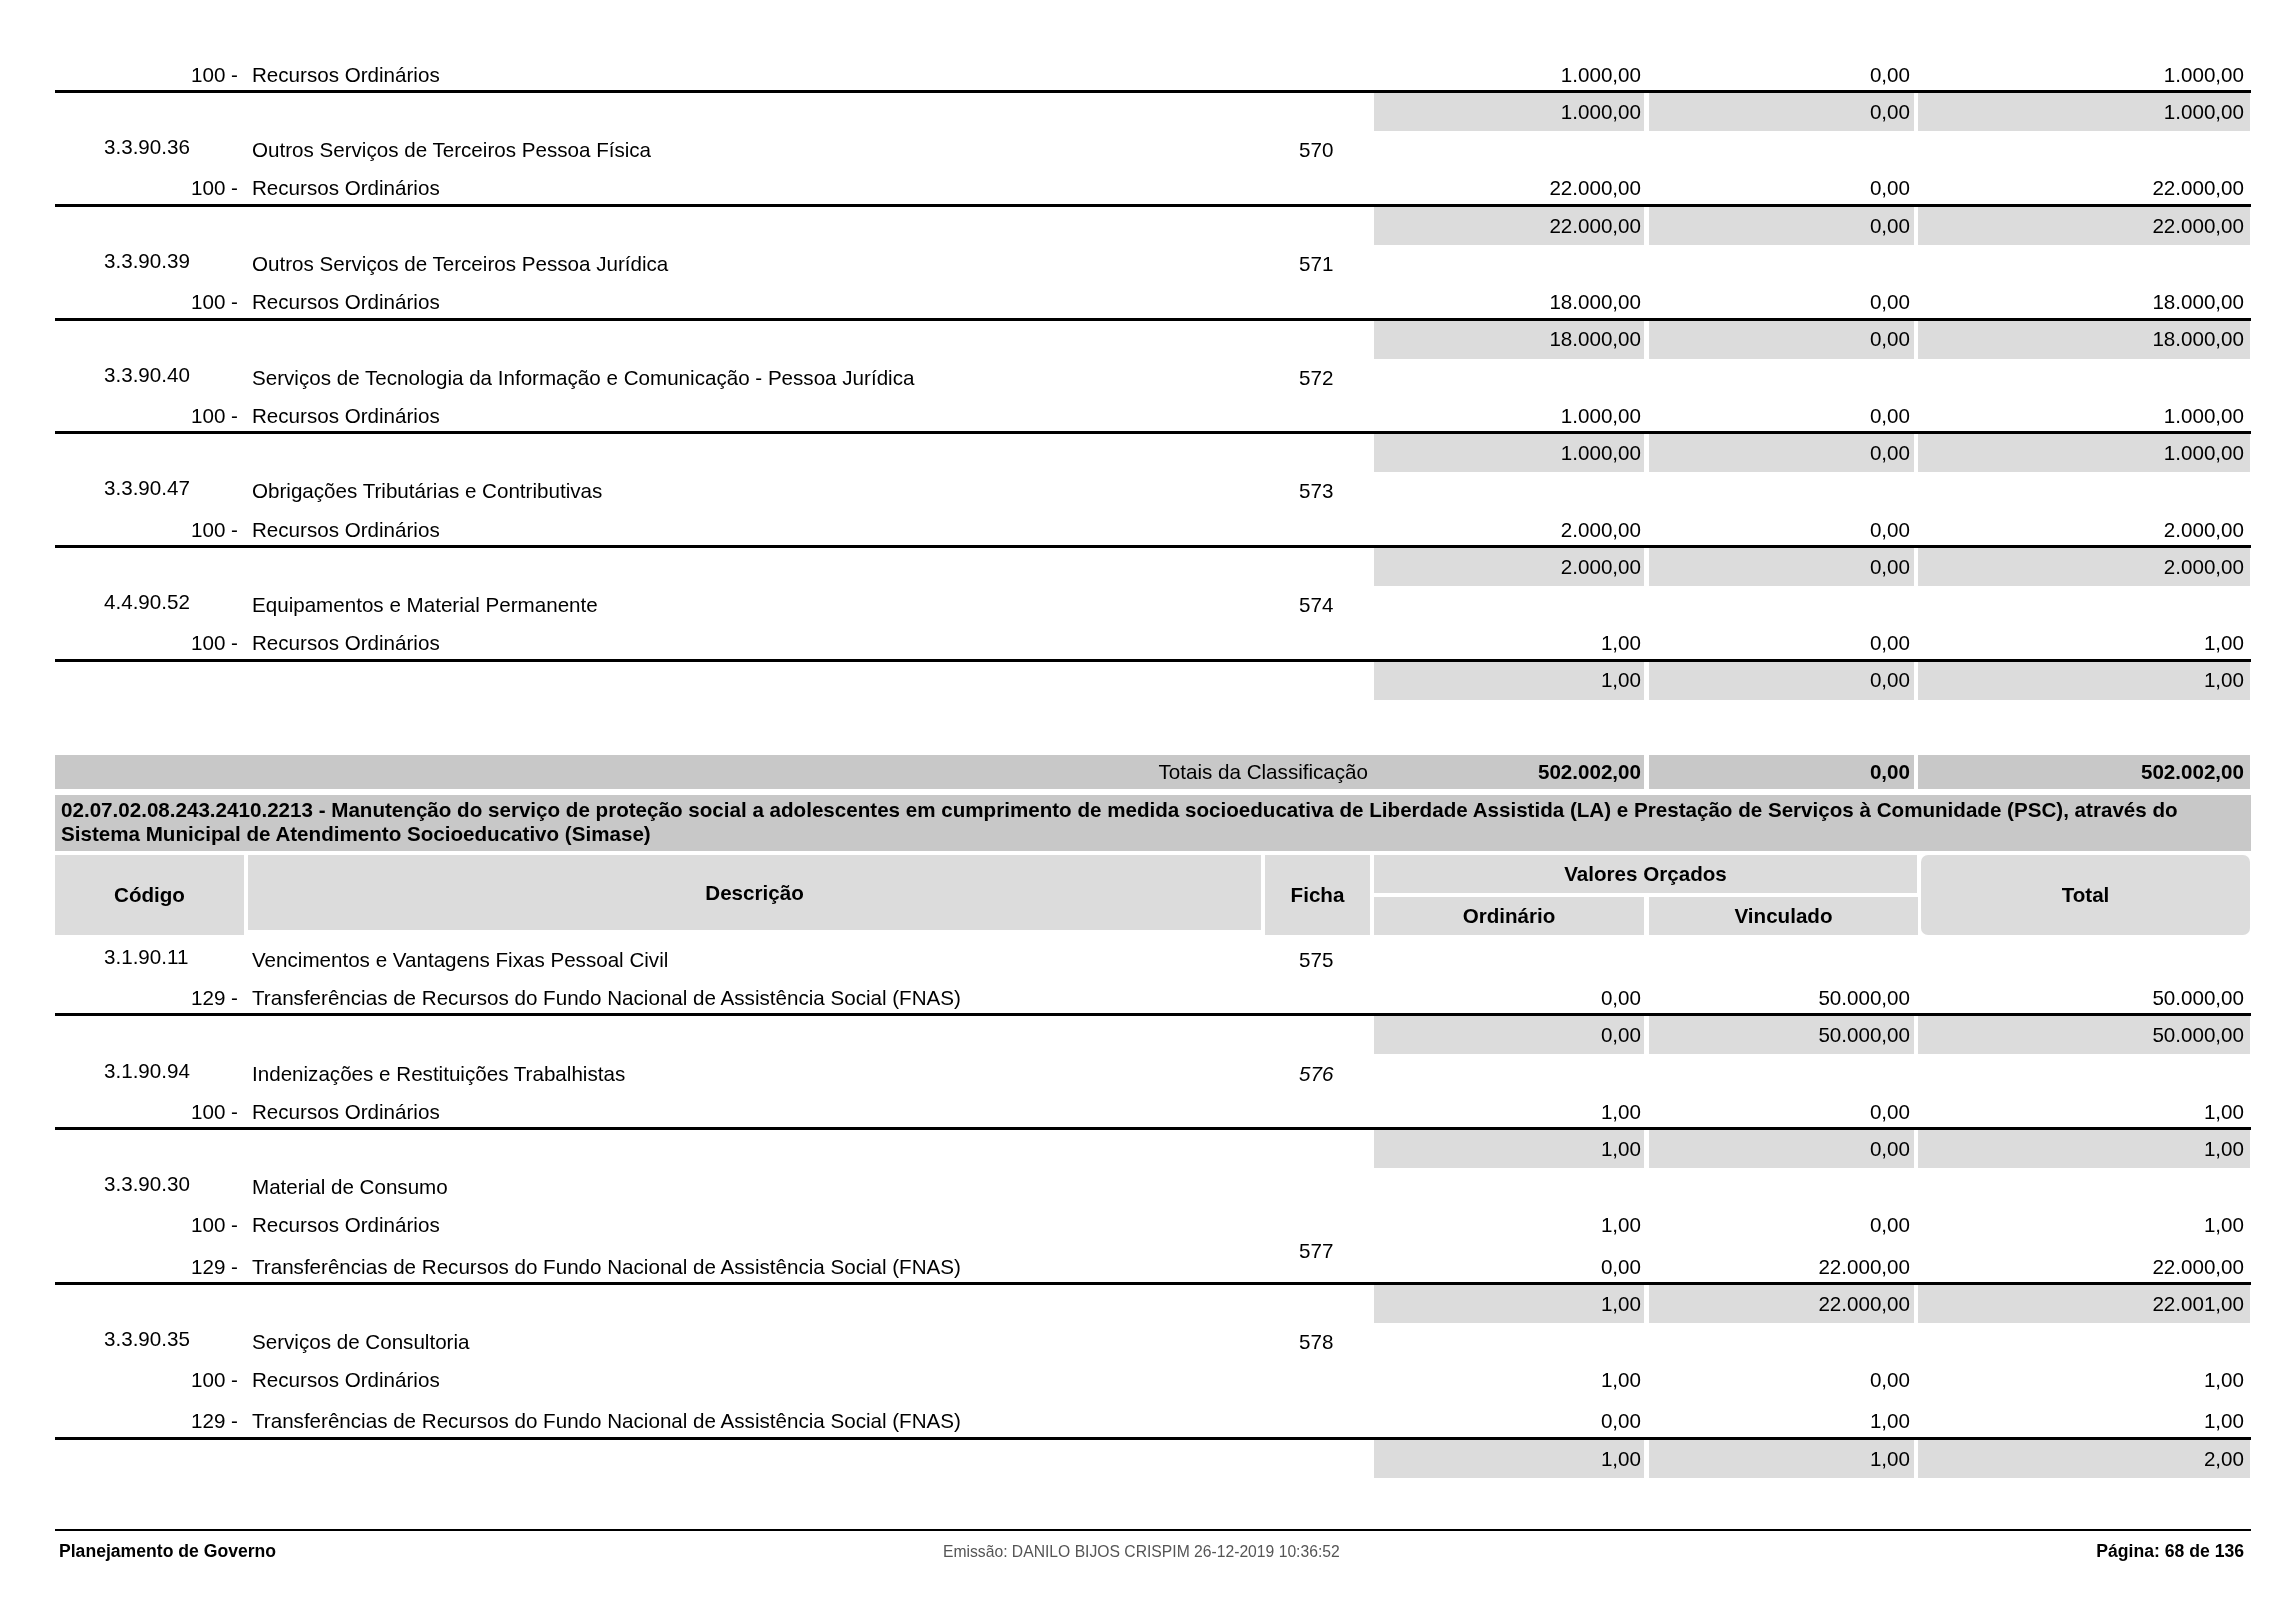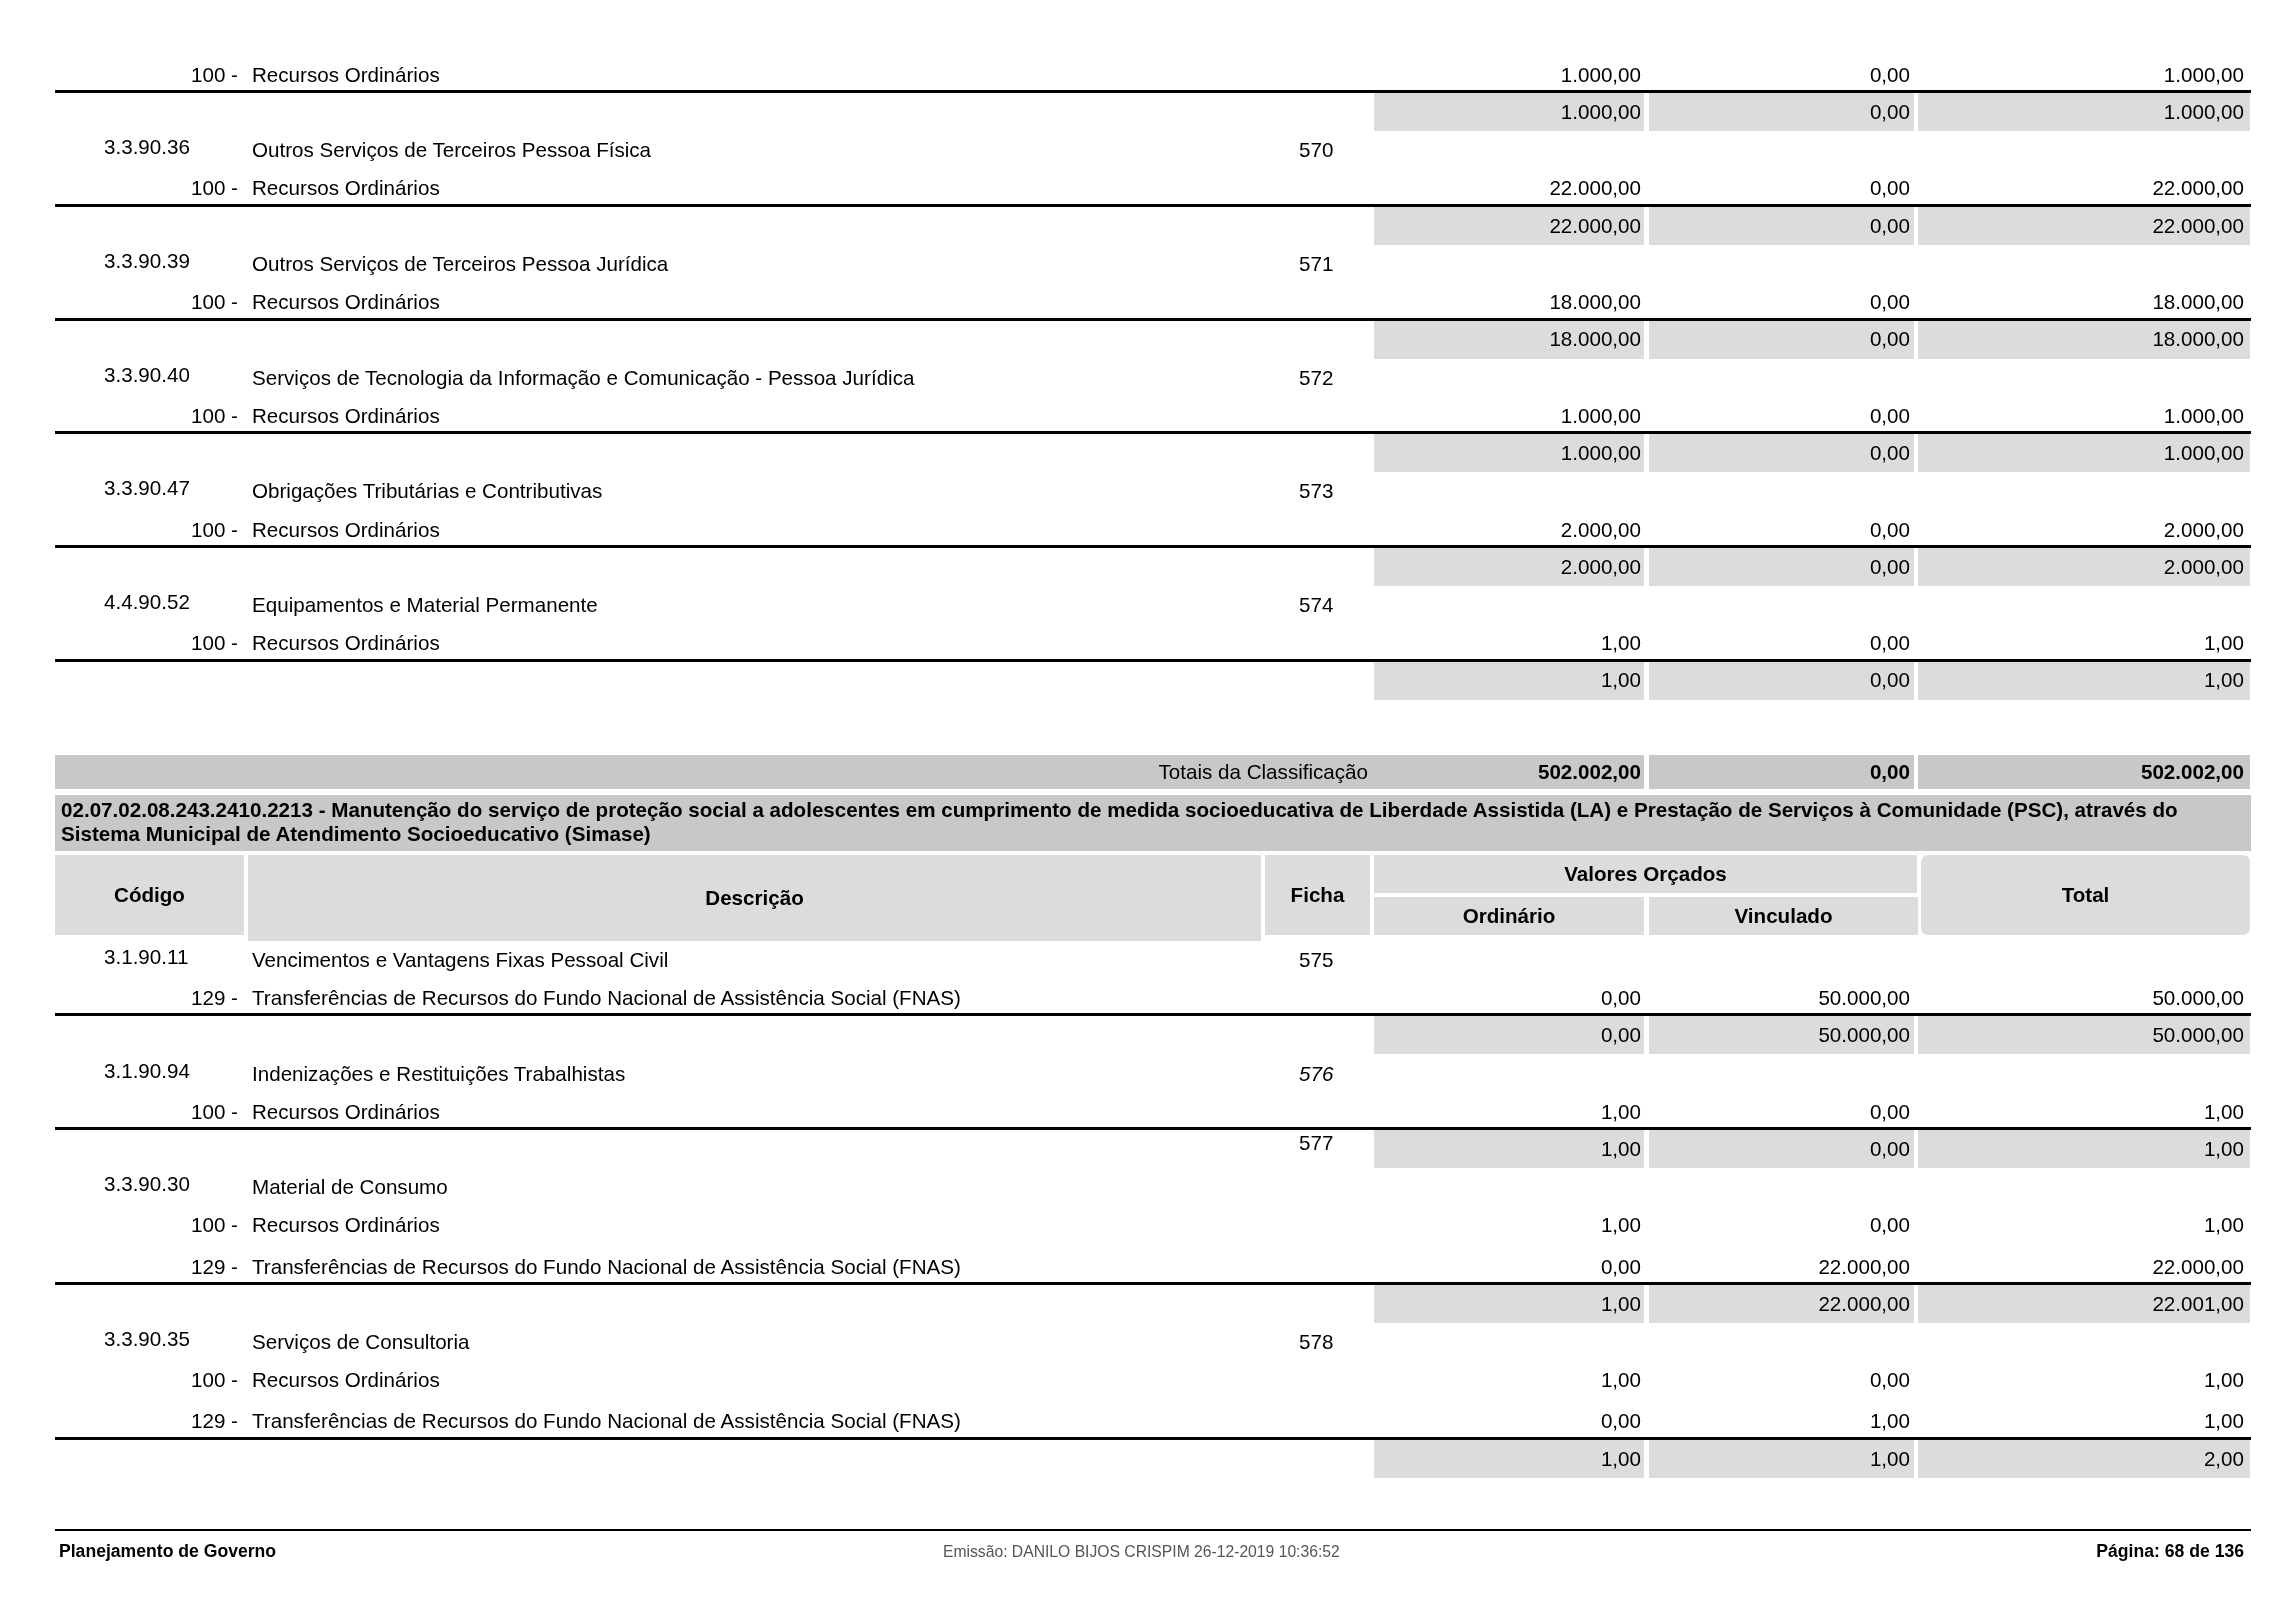--- a/index.html
+++ b/index.html
@@ -30,21 +30,21 @@
   <div class="totals-cell" style="left:1649px; width:265px;"></div>
   <div class="totals-cell" style="left:1918px; width:332px;"></div>
   <div class="abs num bold" style="left:1374px; top:759px; width:267px;">502.002,00</div>
   <div class="abs num bold" style="left:1649px; top:759px; width:261px;">0,00</div>
   <div class="abs num bold" style="left:1918px; top:759px; width:326px;">502.002,00</div>
 
   <div class="section-band"></div>
   <div class="section-text bold">02.07.02.08.243.2410.2213    - Manutenção do serviço de proteção social a adolescentes em cumprimento de medida socioeducativa de Liberdade Assistida (LA) e Prestação de Serviços à Comunidade (PSC), através do Sistema Municipal de Atendimento Socioeducativo (Simase)</div>
 
   <div class="hcell bold" style="left:55px; top:855px; width:189px; height:80px;">Código</div>
-  <div class="hcell bold" style="left:248px; top:855px; width:1013px; height:86px;">Descrição</div>
+  <div class="hcell bold" style="left:248px; top:855px; width:1013px; height:75px;">Descrição</div>
   <div class="hcell bold" style="left:1265px; top:855px; width:105px; height:80px;">Ficha</div>
   <div class="hcell bold" style="left:1374px; top:855px; width:543px; height:38px;">Valores Orçados</div>
   <div class="hcell bold" style="left:1374px; top:897px; width:270px; height:38px;">Ordinário</div>
   <div class="hcell bold" style="left:1649px; top:897px; width:269px; height:38px;">Vinculado</div>
   <div class="hcell bold" style="left:1921px; top:855px; width:329px; height:80px;border-radius:7px;">Total</div>
 
   <div class="footer-rule"></div>
   <div class="footer bold" style="left:59px;">Planejamento de Governo</div>
   <div class="footer" style="left:943px; color:#555; font-size:15.7px;">Emissão: DANILO BIJOS CRISPIM 26-12-2019 10:36:52</div>
   <div class="footer bold" style="left:1950px; width:294px; text-align:right;">Página: 68 de 136</div>
@@ -160,21 +160,21 @@
     <div class="abs num" style="left:1918px; top:1099px; width:326px;">1,00</div>
     <div class="rule" style="top:1127px;"></div>
     <div class="sub" style="left:1374px; top:1130px; width:270px;"></div>
     <div class="sub" style="left:1649px; top:1130px; width:265px;"></div>
     <div class="sub" style="left:1918px; top:1130px; width:332px;"></div>
     <div class="abs num" style="left:1374px; top:1136px; width:267px;">1,00</div>
     <div class="abs num" style="left:1649px; top:1136px; width:261px;">0,00</div>
     <div class="abs num" style="left:1918px; top:1136px; width:326px;">1,00</div>
     <div class="abs t" style="left:104px; top:1171px;">3.3.90.30</div>
     <div class="abs t" style="left:252px; top:1174px;">Material de Consumo</div>
-    <div class="abs t" style="left:1299px; top:1130px;">577</div>
+    <div class="abs t" style="left:1299px; top:1238px;">577</div>
     <div class="abs t" style="left:191px; top:1212px;">100 -</div>
     <div class="abs t" style="left:252px; top:1212px;">Recursos Ordinários</div>
     <div class="abs num" style="left:1374px; top:1212px; width:267px;">1,00</div>
     <div class="abs num" style="left:1649px; top:1212px; width:261px;">0,00</div>
     <div class="abs num" style="left:1918px; top:1212px; width:326px;">1,00</div>
     <div class="abs t" style="left:191px; top:1254px;">129 -</div>
     <div class="abs t" style="left:252px; top:1254px;">Transferências de Recursos do Fundo Nacional de Assistência Social (FNAS)</div>
     <div class="abs num" style="left:1374px; top:1254px; width:267px;">0,00</div>
     <div class="abs num" style="left:1649px; top:1254px; width:261px;">22.000,00</div>
     <div class="abs num" style="left:1918px; top:1254px; width:326px;">22.000,00</div>

